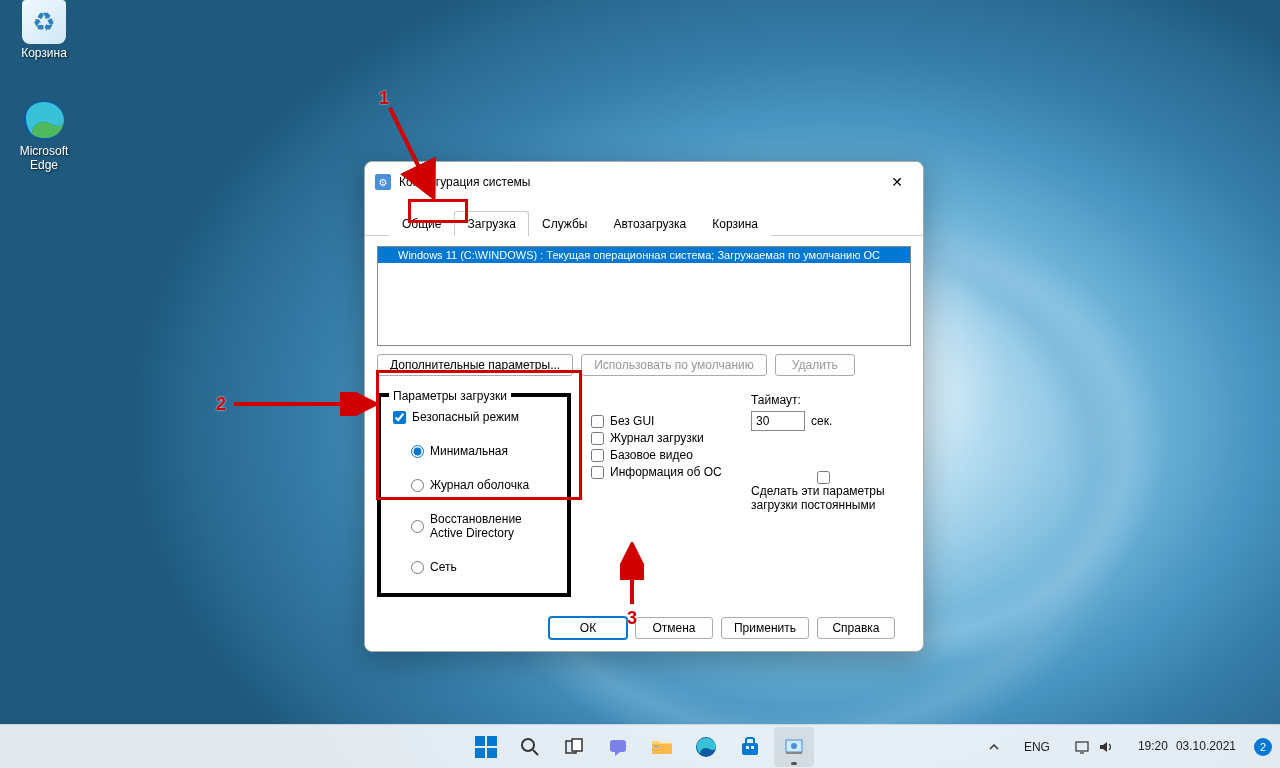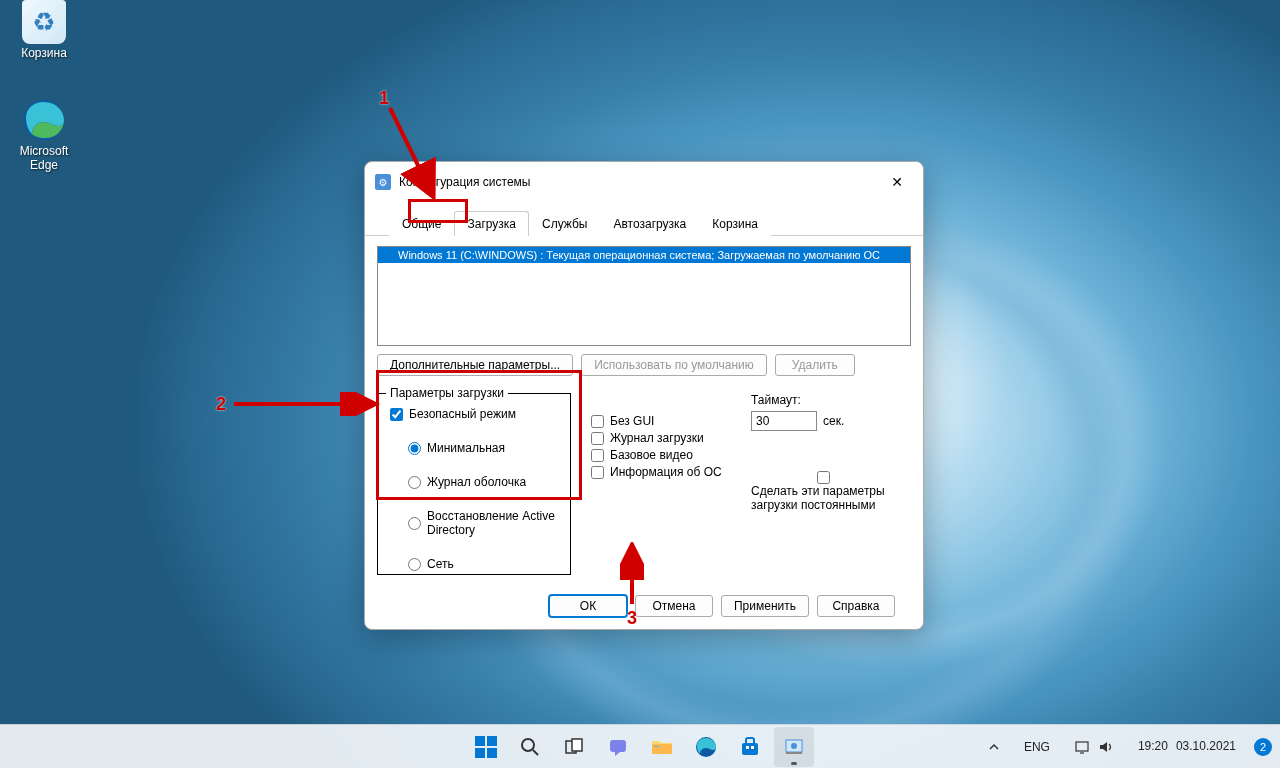--- a/index.html
+++ b/index.html
@@ -36,32 +36,32 @@
   
   .tab-body { padding: 10px 12px; }
   .os-list { border: 1px solid #888; height: 100px; background: #fff; margin-bottom: 8px; }
   .os-item { background: #0078d4; color: #fff; padding: 2px 20px; font-size: 11px; }
   
   .btn-row { display: flex; gap: 8px; margin-bottom: 17px; }
   .btn { padding: 3px 12px; border: 1px solid #aaa; border-radius: 3px; background: #fdfdfd; cursor: pointer; font-size: 12px; min-width: 80px; text-align: center; }
   .btn:disabled, .btn.disabled { color: #999; cursor: default; }
   
   .boot-opts { display: flex; gap: 20px; }
-  .fieldset { border: 1px solid #000000; padding: 10px 12px 0; position: relative; }
+  .fieldset { border: 4px solid #000000; padding: 10px 12px 16px; position: relative; }
   .fieldset .legend { position: absolute; top: -8px; left: 8px; background: #fff; padding: 0 4px; font-size: 12px; }
   .col1 { width: 194px; }
   .col2 { width: 140px; padding-top: 18px; }
   .col3 { width: 150px; }
   
   .chk, .rad { display: flex; align-items: center; margin: 3px 0; cursor: pointer; }
   .chk input, .rad input { margin-right: 6px; accent-color: #0078d4; }
   .rad { margin-left: 18px; margin-top: 20px; }
   
   .timeout-row { display: flex; align-items: center; gap: 6px; margin-top: 4px; }
-  .timeout-row input { width: 66px; padding: 2px 4px; border: 1px solid #888; }
+  .timeout-row input { width: 54px; padding: 2px 4px; border: 1px solid #888; }
   .permanent { margin-top: 40px; flex-direction: column; }
   
   .dlg-buttons { display: flex; justify-content: flex-end; gap: 8px; padding: 10px 28px 12px; }
   .dlg-buttons .btn { min-width: 78px; }
   .btn.default { border-color: #0078d4; box-shadow: 0 0 0 1px #0078d4; }
   
   
   .anno-num { position: absolute; color: #d00000; font-weight: bold; font-size: 18px; font-family: Arial; text-shadow: 0 0 2px #fff; }
   .red-box { position: absolute; border: 3px solid #d00000; pointer-events: none; }
   .arrow { position: absolute; pointer-events: none; }

